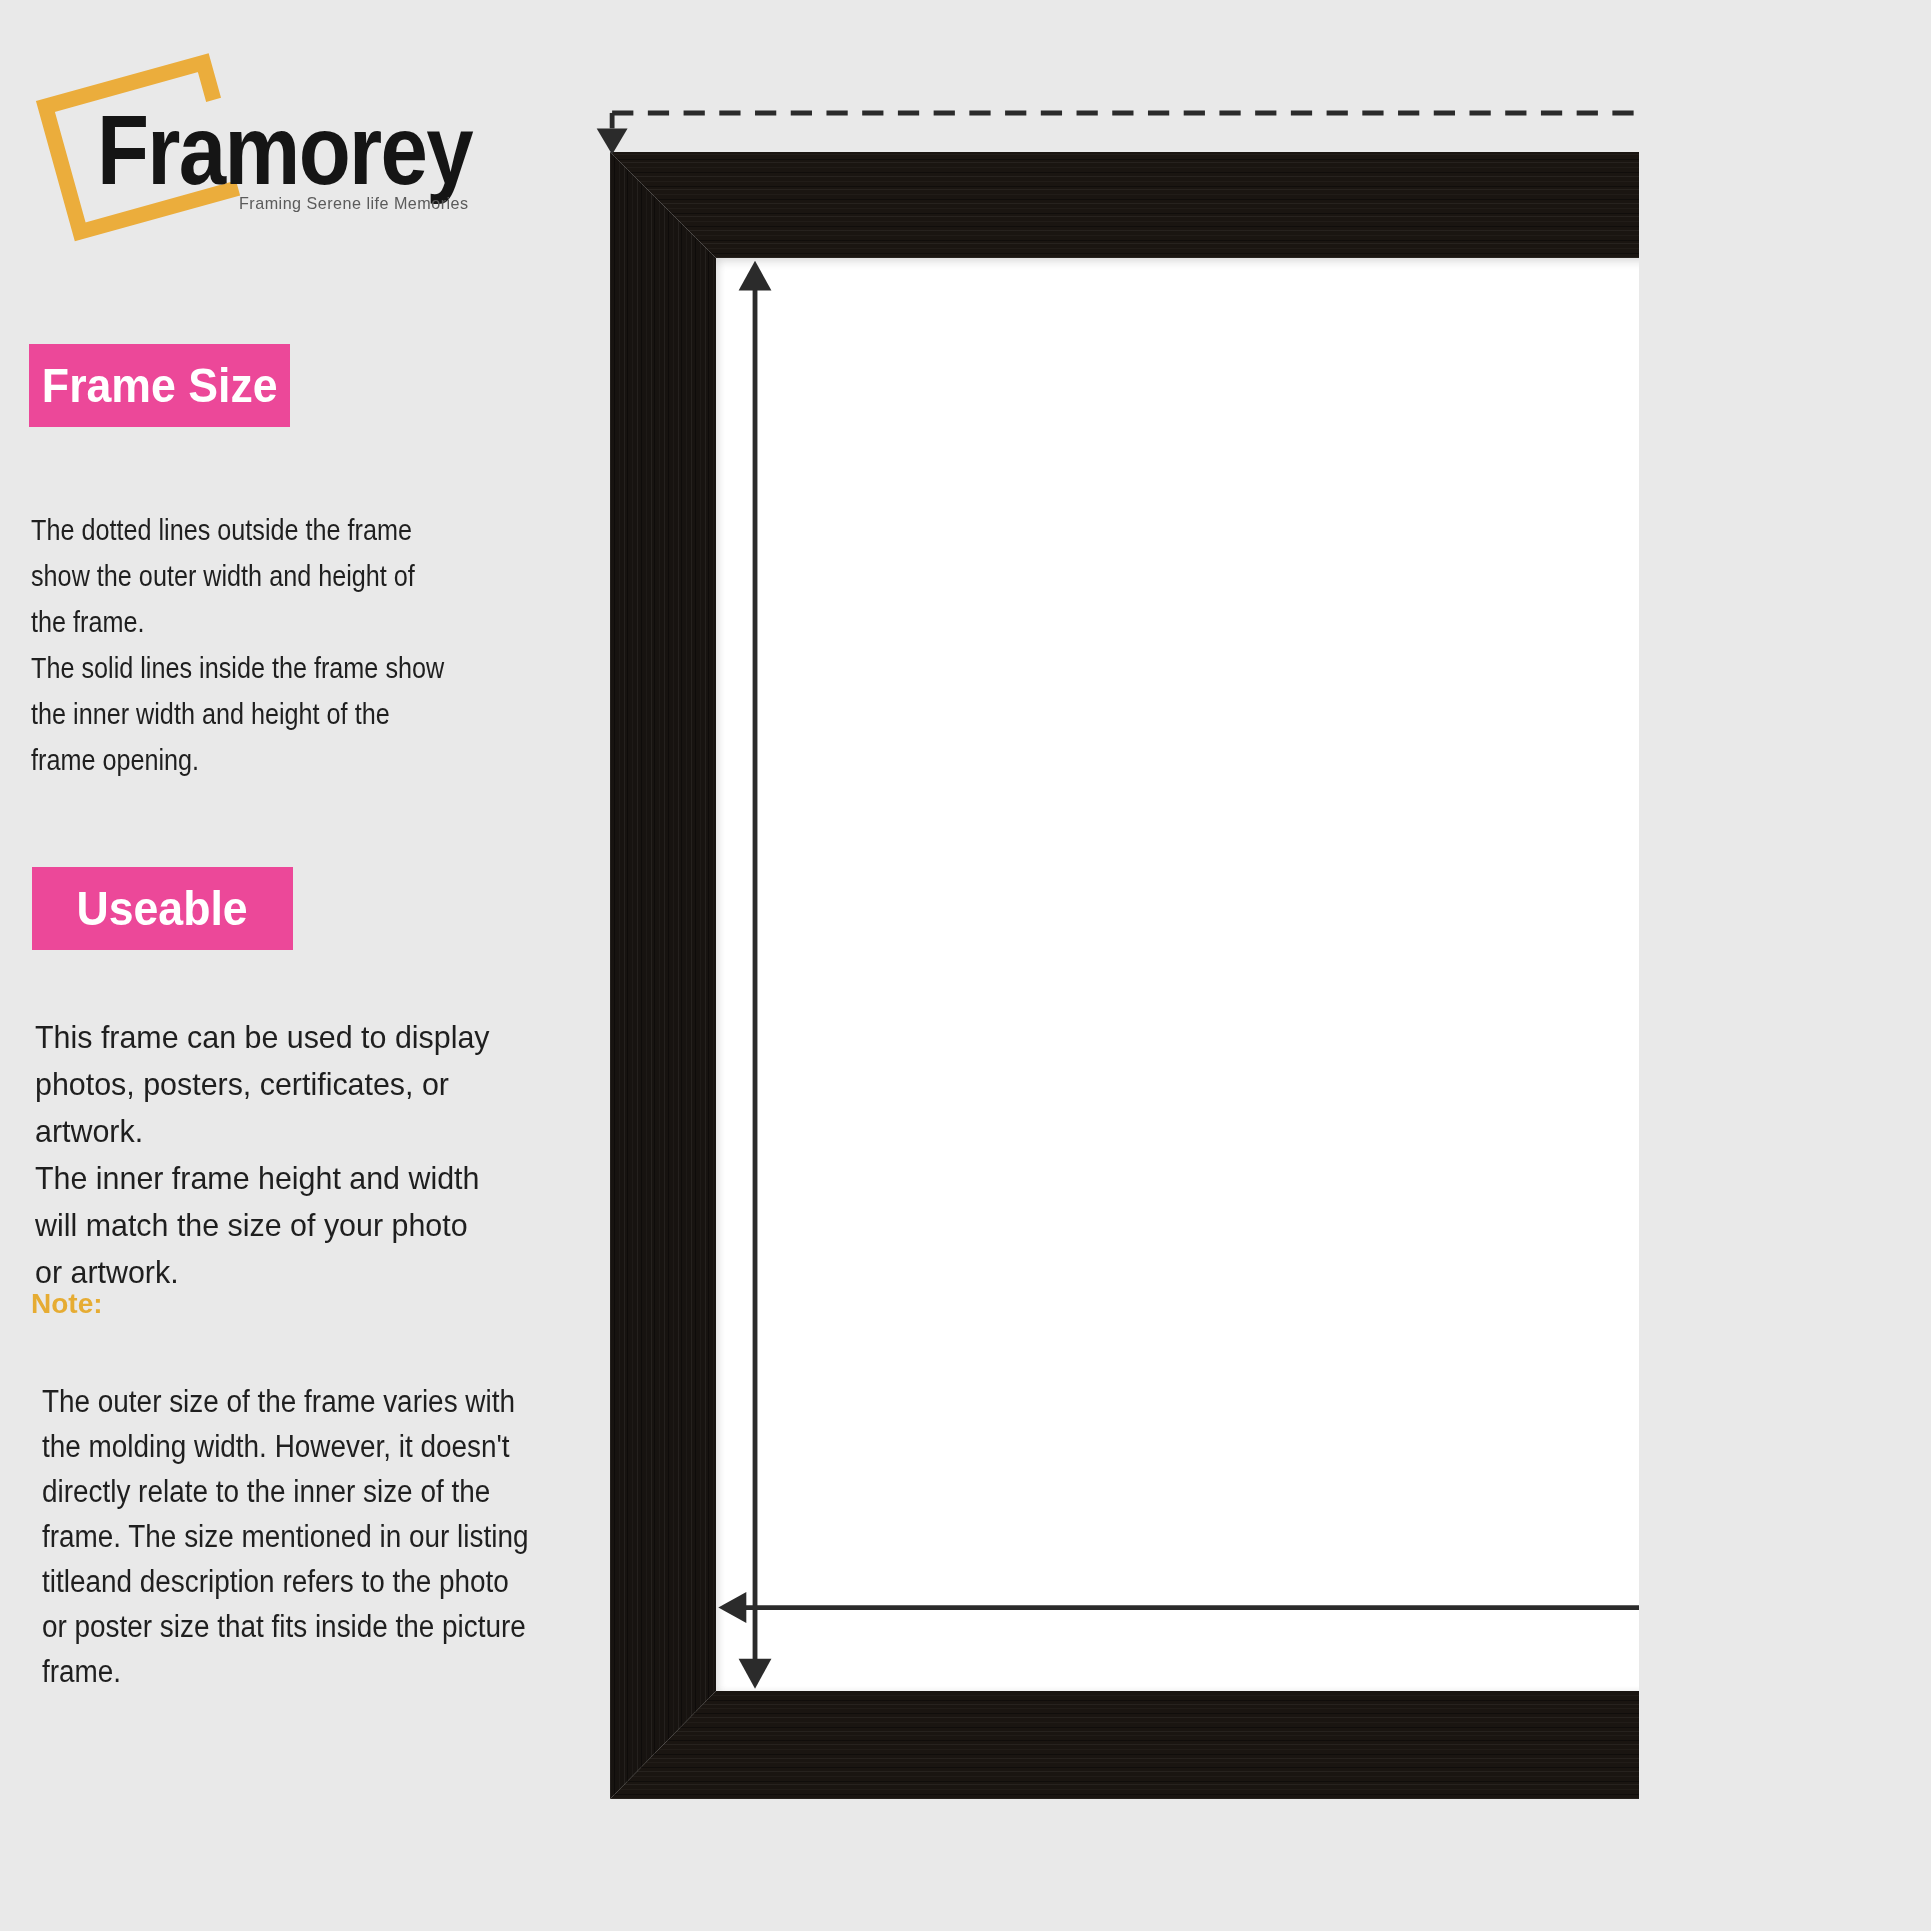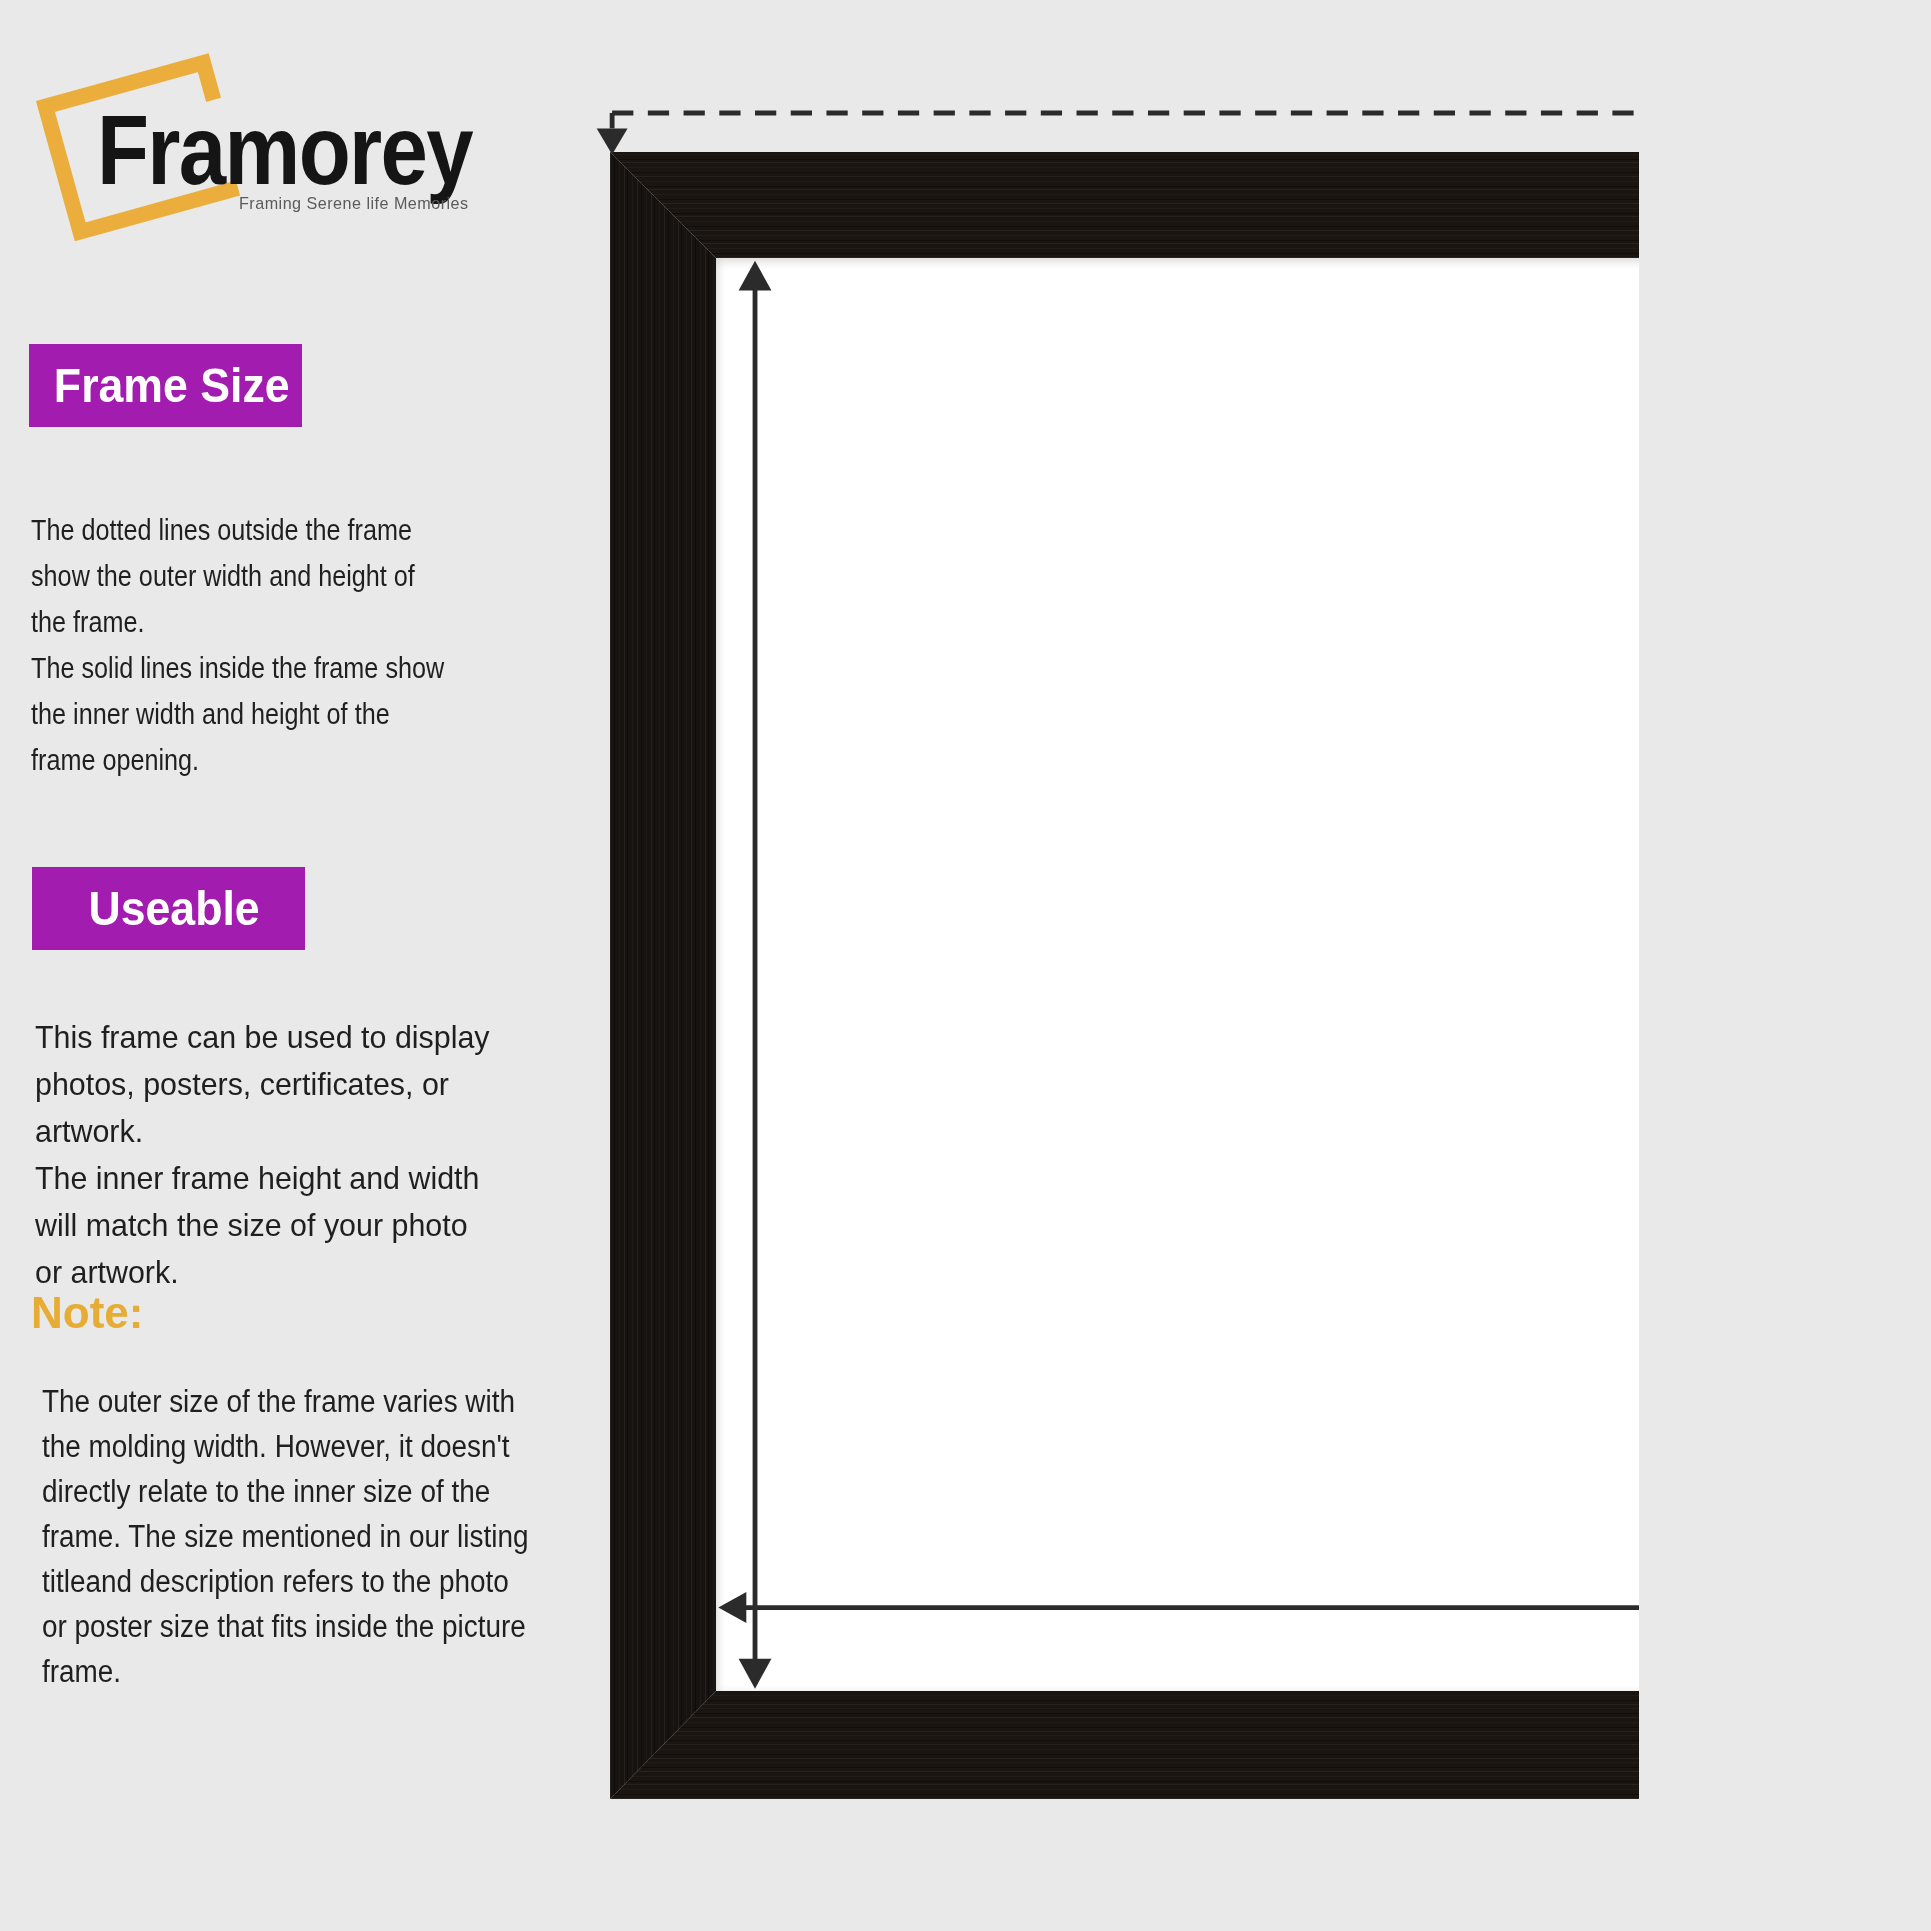--- a/index.html
+++ b/index.html
@@ -8,26 +8,26 @@
 
   
   .logo-icon{position:absolute;left:24px;top:39px;width:251px;height:212px;}
   .brand-name{position:absolute;left:97px;top:93px;font-size:99px;font-weight:700;
               letter-spacing:-1.9px;color:#151515;transform:scaleX(0.86);transform-origin:0 0;
               white-space:nowrap;}
   .brand-tagline{position:absolute;left:239px;top:194px;font-size:17px;color:#5b5b5b;
                  letter-spacing:0.5px;transform:scaleX(0.95);transform-origin:0 0;white-space:nowrap;}
 
   
-  .badge{position:absolute;width:261px;height:83px;background:#a21caf;color:#fff;
-         display:flex;align-items:center;justify-content:center;padding-left:12px;}
+  .badge{position:absolute;width:261px;height:83px;background:#ec4899;color:#fff;
+         display:flex;align-items:center;justify-content:center;}
   .badge span{font-size:48px;font-weight:700;transform:scaleX(0.93);white-space:nowrap;}
   .badge-frame-size{left:29px;top:344px;}
   .badge-useable{left:32px;top:821px;margin-top:46px;}
-  .note-heading{position:absolute;left:31px;top:1288px;font-size:44px;font-weight:700;color:#e6ac33;}
+  .note-heading{position:absolute;left:31px;top:1288px;font-size:28px;font-weight:700;color:#e6ac33;}
 
   
   .para{position:absolute;margin-top:46px;}
   .para .line{white-space:nowrap;transform-origin:0 50%;}
   .para1{left:31px;top:461px;}
   .para1 .line{font-size:30px;line-height:46px;transform:scaleX(0.84);}
   .para2{left:35px;top:968px;}
   .para2 .line{font-size:32px;line-height:47px;transform:scaleX(0.95);}
   .para3{left:42px;top:1333px;}
   .para3 .line{font-size:31px;line-height:45px;transform:scaleX(0.90);}

